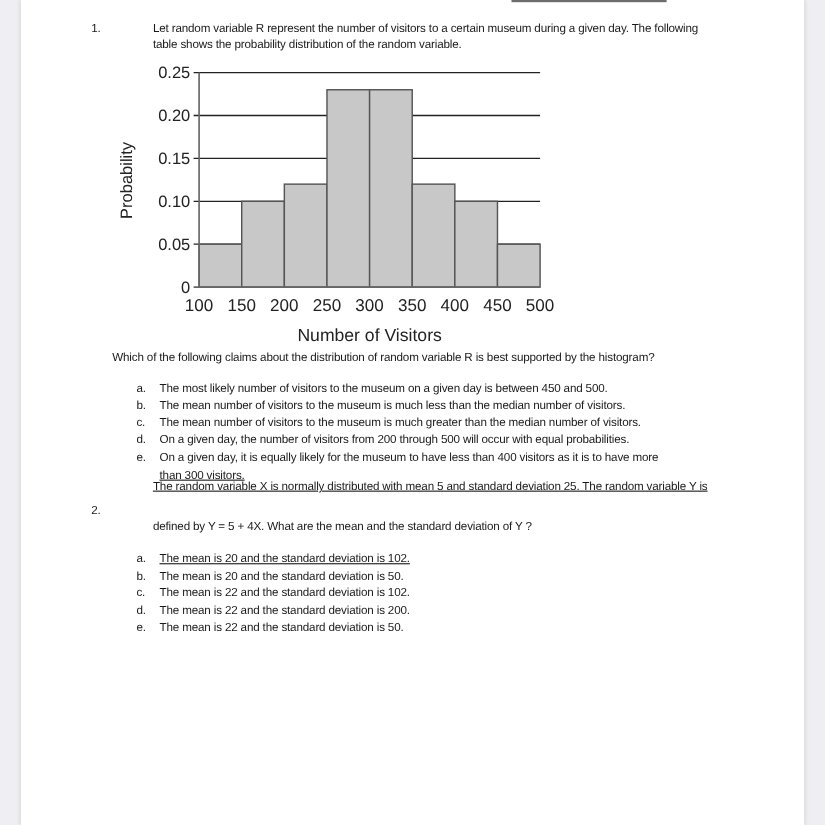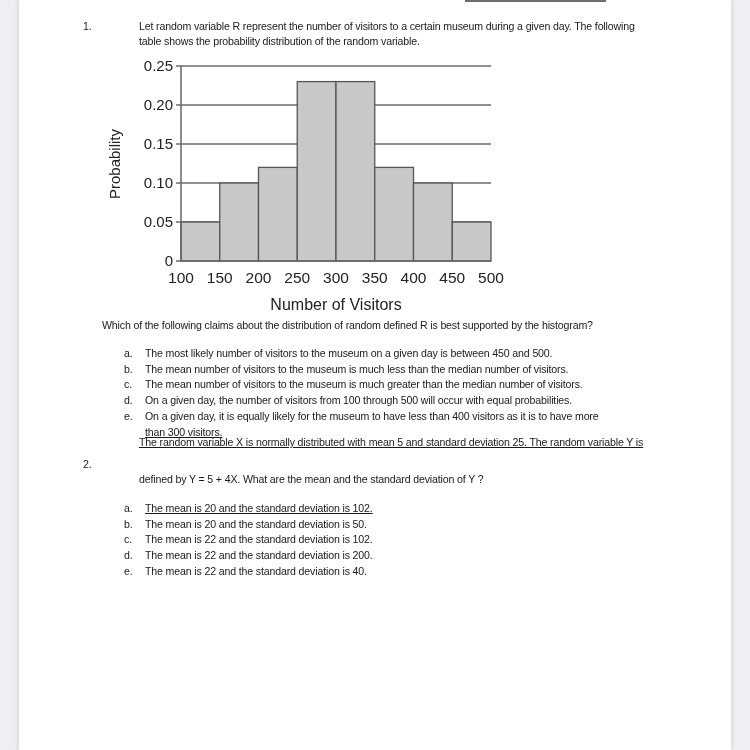--- a/index.html
+++ b/index.html
@@ -81,38 +81,38 @@
         <text x="374.75" y="283" font-size="15.5" fill="#222" text-anchor="middle">350</text>
         <text x="413.5" y="283" font-size="15.5" fill="#222" text-anchor="middle">400</text>
         <text x="452.25" y="283" font-size="15.5" fill="#222" text-anchor="middle">450</text>
         <text x="491" y="283" font-size="15.5" fill="#222" text-anchor="middle">500</text>
       </g>
     <text id="ylabel" x="0" y="0" font-size="15" fill="#222" transform="translate(120,164) rotate(-90)" text-anchor="middle">Probability</text>
     <text id="xlabel" x="336" y="310" font-size="16" fill="#222" text-anchor="middle">Number of Visitors</text>
   </svg>
 </div>
 
-<div class="doc-text" style="position:absolute; left:102px; top:318px;">Which of the following claims about the distribution of random defined R is best supported by the histogram?</div>
+<div class="doc-text" style="position:absolute; left:102px; top:318px;">Which of the following claims about the distribution of random variable R is best supported by the histogram?</div>
 
 <div>
   <div class="doc-text option" style="left:0; top:346px;">
     <span class="opt-letter" style="left:124px;">a.</span>
     <span class="opt-text" style="left:145px;">The most likely number of visitors to the museum on a given day is between 450 and 500.</span>
   </div>
   <div class="doc-text option" style="left:0; top:362px;">
     <span class="opt-letter" style="left:124px;">b.</span>
     <span class="opt-text" style="left:145px;">The mean number of visitors to the museum is much less than the median number of visitors.</span>
   </div>
   <div class="doc-text option" style="left:0; top:377px;">
     <span class="opt-letter" style="left:124px;">c.</span>
     <span class="opt-text" style="left:145px;">The mean number of visitors to the museum is much greater than the median number of visitors.</span>
   </div>
   <div class="doc-text option" style="left:0; top:393px;">
     <span class="opt-letter" style="left:124px;">d.</span>
-    <span class="opt-text" style="left:145px;">On a given day, the number of visitors from 100 through 500 will occur with equal probabilities.</span>
+    <span class="opt-text" style="left:145px;">On a given day, the number of visitors from 200 through 500 will occur with equal probabilities.</span>
   </div>
   <div class="doc-text option" style="left:0; top:409px;">
     <span class="opt-letter" style="left:124px;">e.</span>
     <span class="opt-text" style="left:145px;">On a given day, it is equally likely for the museum to have less than 400 visitors as it is to have more</span>
   </div>
   <div class="doc-text option" style="left:0; top:425px;">
     <span class="opt-text" style="left:145px;text-decoration:underline;">than 300 visitors.</span>
   </div>
 </div>
 
@@ -132,15 +132,15 @@
   <div class="doc-text option" style="left:0; top:532px;">
     <span class="opt-letter" style="left:124px;">c.</span>
     <span class="opt-text" style="left:145px;">The mean is 22 and the standard deviation is 102.</span>
   </div>
   <div class="doc-text option" style="left:0; top:548px;">
     <span class="opt-letter" style="left:124px;">d.</span>
     <span class="opt-text" style="left:145px;">The mean is 22 and the standard deviation is 200.</span>
   </div>
   <div class="doc-text option" style="left:0; top:564px;">
     <span class="opt-letter" style="left:124px;">e.</span>
-    <span class="opt-text" style="left:145px;">The mean is 22 and the standard deviation is 40.</span>
+    <span class="opt-text" style="left:145px;">The mean is 22 and the standard deviation is 50.</span>
   </div>
 </div>
 
 </body></html>

